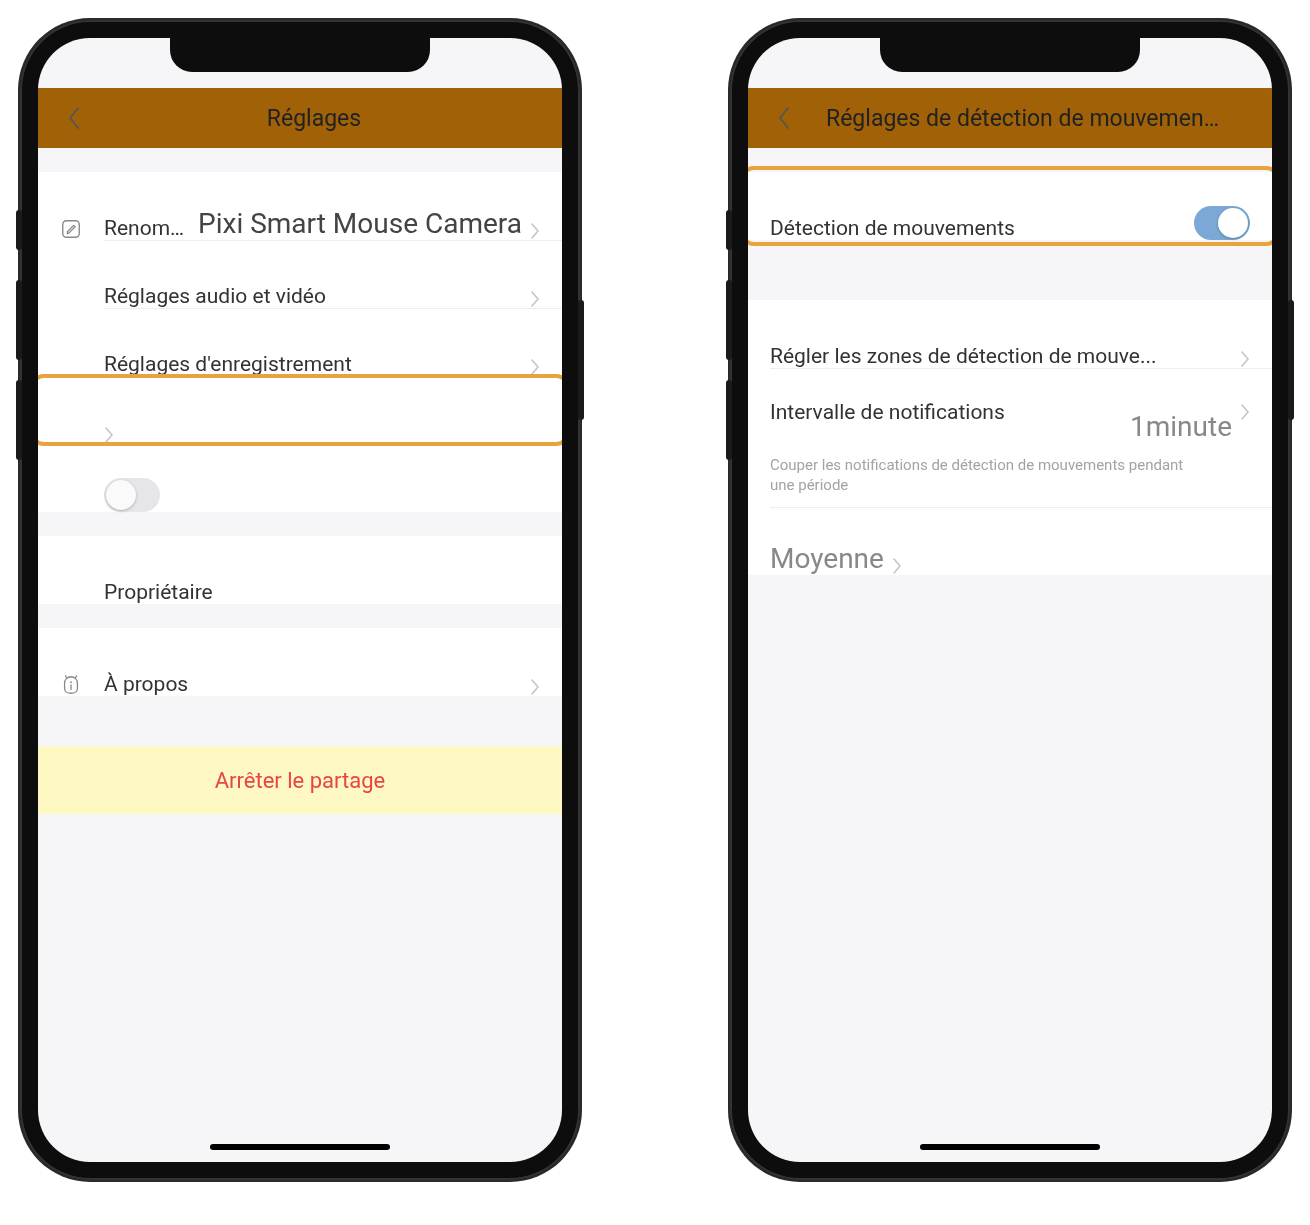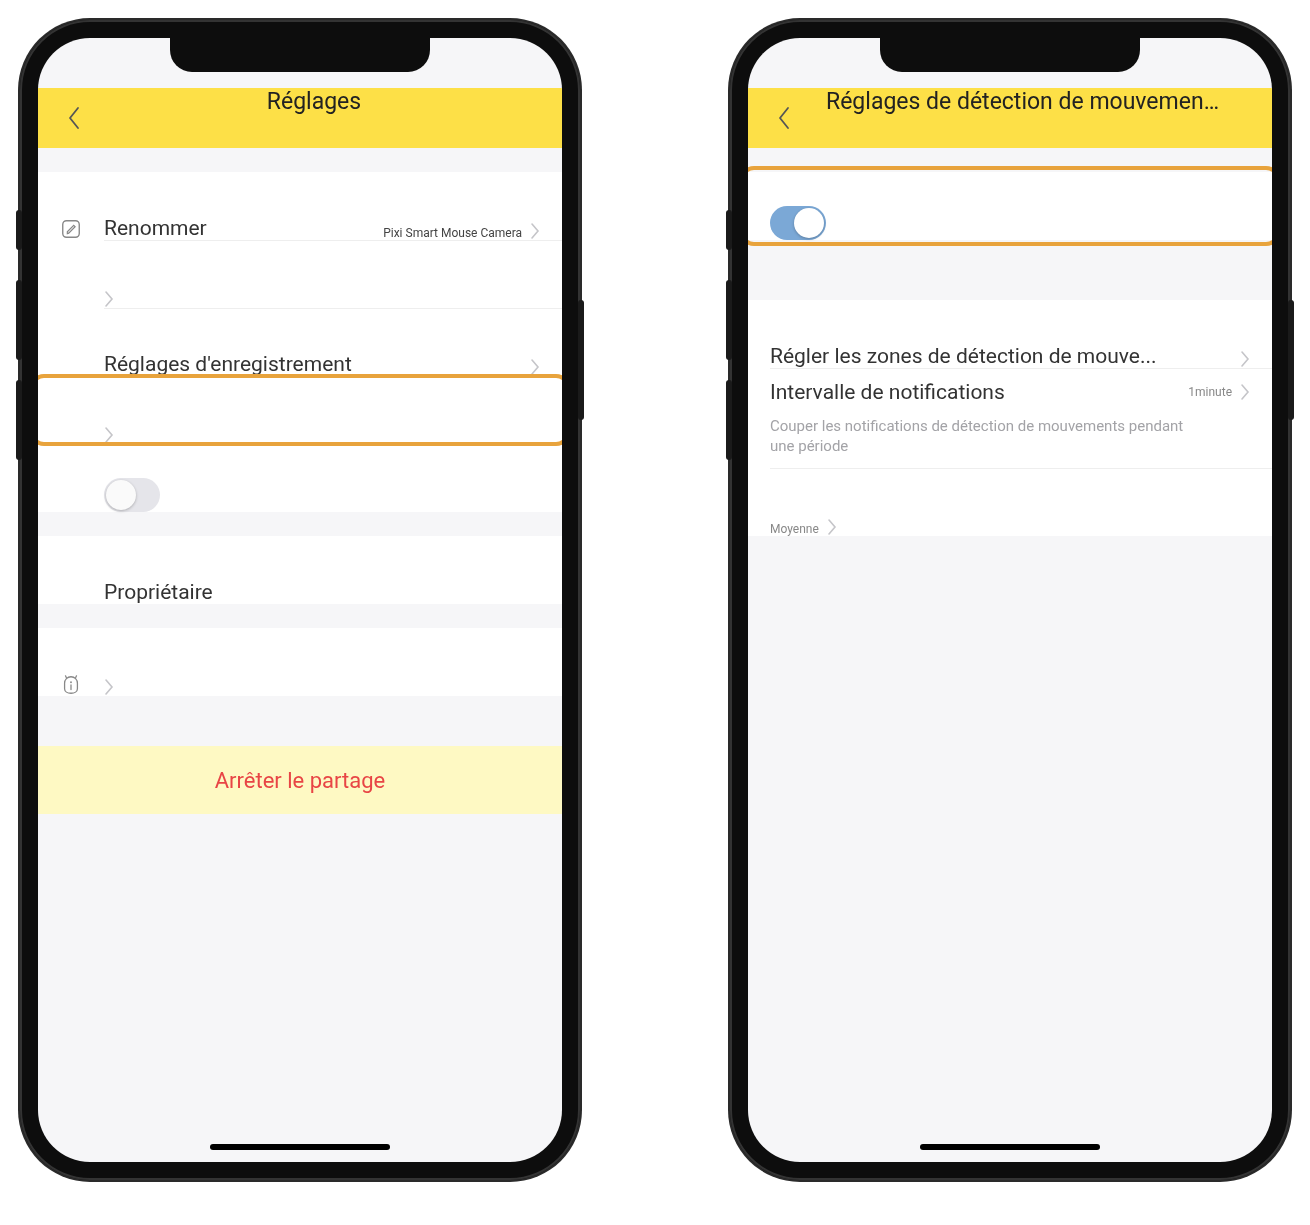--- a/index.html
+++ b/index.html
@@ -57,24 +57,24 @@
     transform: translateX(-50%);
     width: 180px;
     height: 6px;
     background: #000;
     border-radius: 4px;
   }
   .statusbar { height: 50px; }
   .header {
     height: 60px;
     display: flex;
-    align-items: flex-start;
+    align-items: center;
     justify-content: center;
     position: relative;
-    background: #fde047;
+    background: #a16207;
     padding-left: 28px;
   }
   .back-btn {
     position: absolute;
     left: 22px;
     top: 50%;
     transform: translateY(-50%);
     width: 28px;
     height: 28px;
     display: flex;
@@ -121,24 +121,25 @@
   .row-label {
     flex: 1;
     font-size: 21px;
     color: #333;
     white-space: nowrap;
     overflow: hidden;
     text-overflow: ellipsis;
     padding-right: 10px;
   }
   .row-value {
-    font-size: 12px;
+    font-size: 28px;
     color: #888;
     margin-right: 8px;
     white-space: nowrap;
+    margin-top: 30px;
   }
   .row-value.dark { color: #444; }
   .chevron {
     color: #c5c5c9;
     flex-shrink: 0;
   }
   .row.multiline { flex-direction: column; align-items: stretch; justify-content: center; padding-top: 12px; padding-bottom: 12px; min-height: 82px; }
   .row.multiline .ml-top { display: flex; align-items: center; }
   .row.multiline .sub {
     font-size: 15px;
@@ -217,20 +218,21 @@
         </div>
         <div class="row-label">Renommer</div>
         <div class="row-value dark">Pixi Smart Mouse Camera</div>
         <svg class="chevron" width="10" height="18" viewBox="0 0 10 18">
             <polyline points="2,2 8,9 2,16" fill="none" stroke="#c5c5c9" stroke-width="1.6" stroke-linecap="round"></polyline>
           </svg>
       </div>
 
       <div class="row">
         <div class="icon-slot"></div>
+        <div class="row-label">Réglages audio et vidéo</div>
         <svg class="chevron" width="10" height="18" viewBox="0 0 10 18">
             <polyline points="2,2 8,9 2,16" fill="none" stroke="#c5c5c9" stroke-width="1.6" stroke-linecap="round"></polyline>
           </svg>
       </div>
 
       <div class="row">
         <div class="icon-slot"></div>
         <div class="row-label">Réglages d'enregistrement</div>
         <svg class="chevron" width="10" height="18" viewBox="0 0 10 18">
             <polyline points="2,2 8,9 2,16" fill="none" stroke="#c5c5c9" stroke-width="1.6" stroke-linecap="round"></polyline>
@@ -262,20 +264,21 @@
 
     <div class="group">
       <div class="row">
         <div class="icon-slot">
           <svg width="22" height="22" viewBox="0 0 24 24">
               <path d="M12 3 C8 3 5 6 5 10 L5 16 C5 19 8 21 12 21 C16 21 19 19 19 16 L19 10 C19 6 16 3 12 3 Z M7 4 L6 2 M17 4 L18 2" fill="none" stroke="#888" stroke-width="1.4" stroke-linecap="round"></path>
               <circle cx="12" cy="9" r="1" fill="#888"></circle>
               <line x1="12" y1="12" x2="12" y2="17" stroke="#888" stroke-width="1.4" stroke-linecap="round"></line>
             </svg>
         </div>
+        <div class="row-label">À propos</div>
         <svg class="chevron" width="10" height="18" viewBox="0 0 10 18">
             <polyline points="2,2 8,9 2,16" fill="none" stroke="#c5c5c9" stroke-width="1.6" stroke-linecap="round"></polyline>
           </svg>
       </div>
     </div>
 
     <div class="danger-row">
       <span>Arrêter le partage</span>
     </div>
 
@@ -297,20 +300,21 @@
         <svg width="14" height="24" viewBox="0 0 14 24">
           <polyline points="11,2 3,12 11,22" fill="none" stroke="#555" stroke-width="1.8" stroke-linecap="round" stroke-linejoin="round"></polyline>
         </svg>
       </div>
       <div class="header-title">Réglages de détection de mouvements</div>
     </div>
 
     <div class="group" style="position:relative;">
       <div class="highlight" style="left:-8px; right:-8px; top:-6px; bottom:-6px;"></div>
       <div class="row noicon">
+        <div class="row-label">Détection de mouvements</div>
         <div class="toggle on">
             <div class="knob"></div>
           </div>
       </div>
     </div>
 
     <div class="group" style="margin-top:60px;">
       <div class="row noicon">
         <div class="row-label">Régler les zones de détection de mouve...</div>
         <svg class="chevron" width="10" height="18" viewBox="0 0 10 18">

